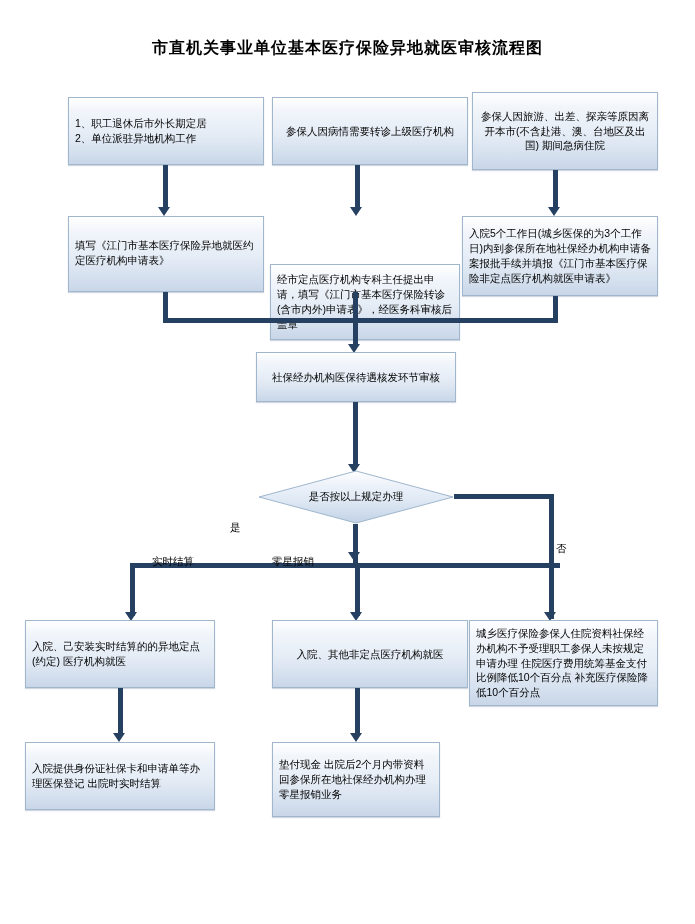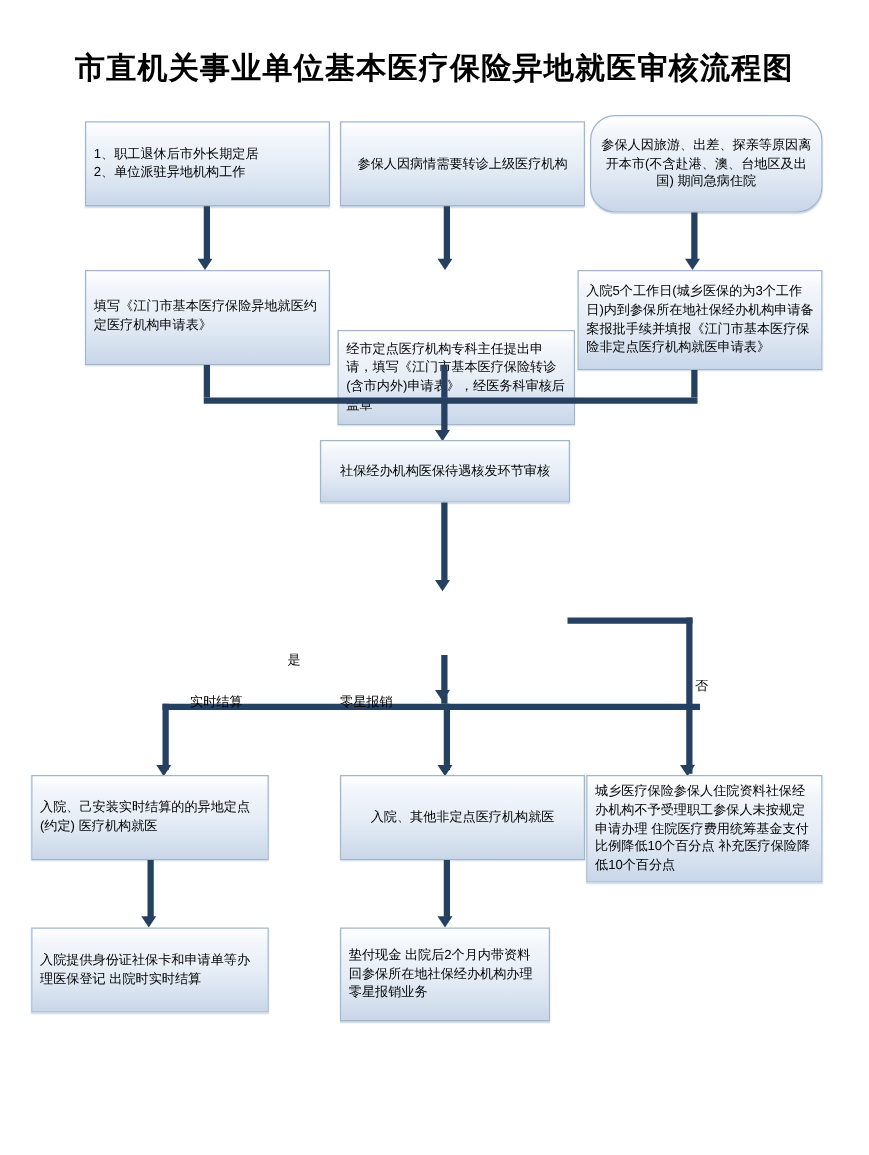--- a/index.html
+++ b/index.html
@@ -18,21 +18,21 @@
     overflow: hidden;
   }
 
   
   .title {
     position: absolute;
     left: 0;
     top: 38px;
     width: 695px;
     text-align: center;
-    font-size: 24px;
+    font-size: 16px;
     font-weight: bold;
     letter-spacing: 1px;
     color: #000000;
     font-family: "Liberation Serif", "DejaVu Serif", serif;
   }
 
   
   .box {
     position: absolute;
     box-sizing: border-box;
@@ -115,21 +115,21 @@
 
   <div class="box" style="left:68px; top:97px; width:196px; height:68px;">
     <span class="txt">1、职工退休后市外长期定居
 2、单位派驻异地机构工作</span>
   </div>
 
   <div class="box center" style="left:272px; top:97px; width:196px; height:68px;">
     <span class="txt">参保人因病情需要转诊上级医疗机构</span>
   </div>
 
-  <div class="box center" style="left:472px; top:92px; width:186px; height:78px;border-radius:20px;">
+  <div class="box center" style="left:472px; top:92px; width:186px; height:78px;">
     <span class="txt">参保人因旅游、出差、探亲等原因离开本市(不含赴港、澳、台地区及出国) 期间急病住院</span>
   </div>
 
   <div class="vline" style="left:163px; top:165px; height:44px;"></div>
   <div class="arrow-down" style="left:158px; top:207px;"></div>
 
   <div class="vline" style="left:355px; top:165px; height:44px;"></div>
   <div class="arrow-down" style="left:350px; top:207px;"></div>
 
   <div class="vline" style="left:553px; top:170px; height:39px;"></div>
@@ -158,20 +158,34 @@
   <div class="vline" style="left:353px; top:318px; height:28px;"></div>
   <div class="arrow-down" style="left:348px; top:344px;"></div>
 
   <div class="box center" style="left:256px; top:352px; width:200px; height:50px;">
     <span class="txt">社保经办机构医保待遇核发环节审核</span>
   </div>
 
   <div class="vline" style="left:353px; top:402px; height:64px;"></div>
   <div class="arrow-down" style="left:348px; top:464px;"></div>
 
+  <div class="diamond-wrap" style="left:258px; top:470px; width:196px; height:54px;">
+    <svg class="dshape" viewBox="0 0 196 54" preserveAspectRatio="none">
+      <defs>
+        <linearGradient id="dg" x1="0" y1="0" x2="0" y2="1">
+          <stop offset="0%" stop-color="#ffffff"></stop>
+          <stop offset="25%" stop-color="#eef3fa"></stop>
+          <stop offset="60%" stop-color="#dde7f3"></stop>
+          <stop offset="100%" stop-color="#c2d2e6"></stop>
+        </linearGradient>
+      </defs>
+      <polygon points="98,1 195,27 98,53 1,27" fill="url(#dg)" stroke="#9fb6cd" stroke-width="1"></polygon>
+    </svg>
+    <span class="dlabel">是否按以上规定办理</span>
+  </div>
 
   <div class="vline" style="left:353px; top:524px; height:39px;"></div>
   <div class="arrow-down" style="left:348px; top:552px;"></div>
   <div class="edge-label" style="left:230px; top:521px;">是</div>
 
   <div class="hline" style="left:130px; top:563px; width:430px;"></div>
 
   <div class="edge-label" style="left:152px; top:555px;">实时结算</div>
   <div class="edge-label" style="left:272px; top:555px;">零星报销</div>
 

